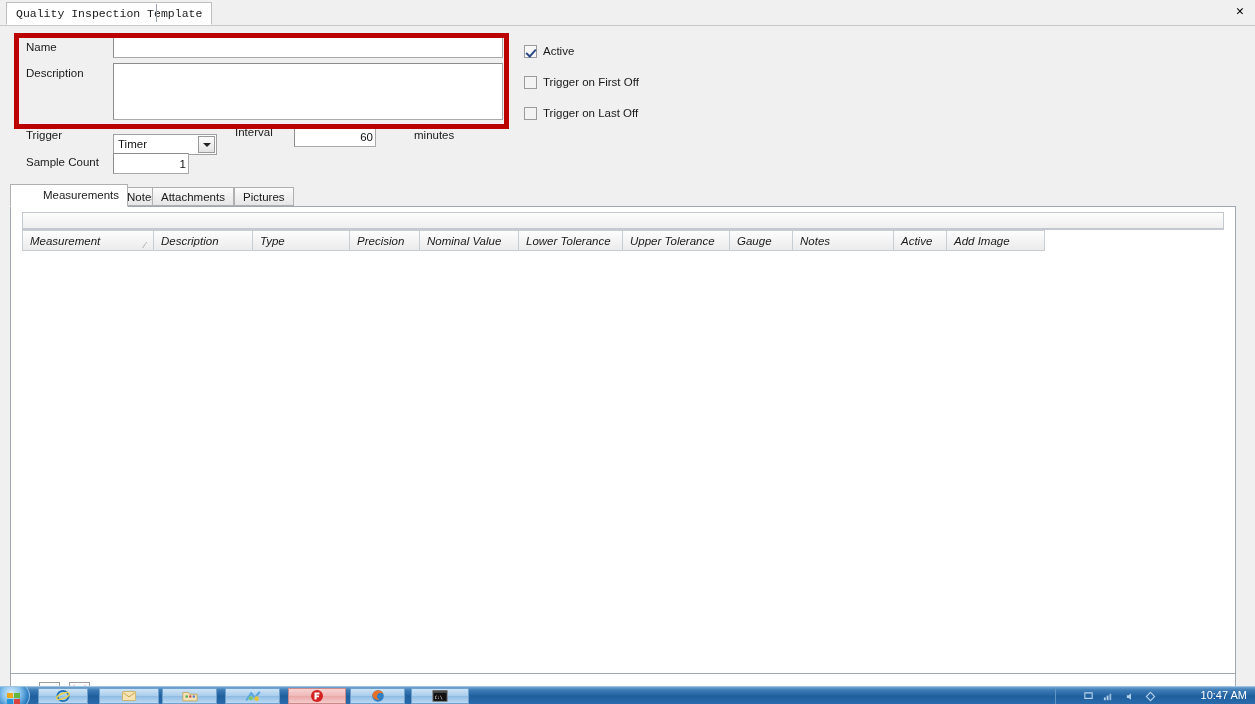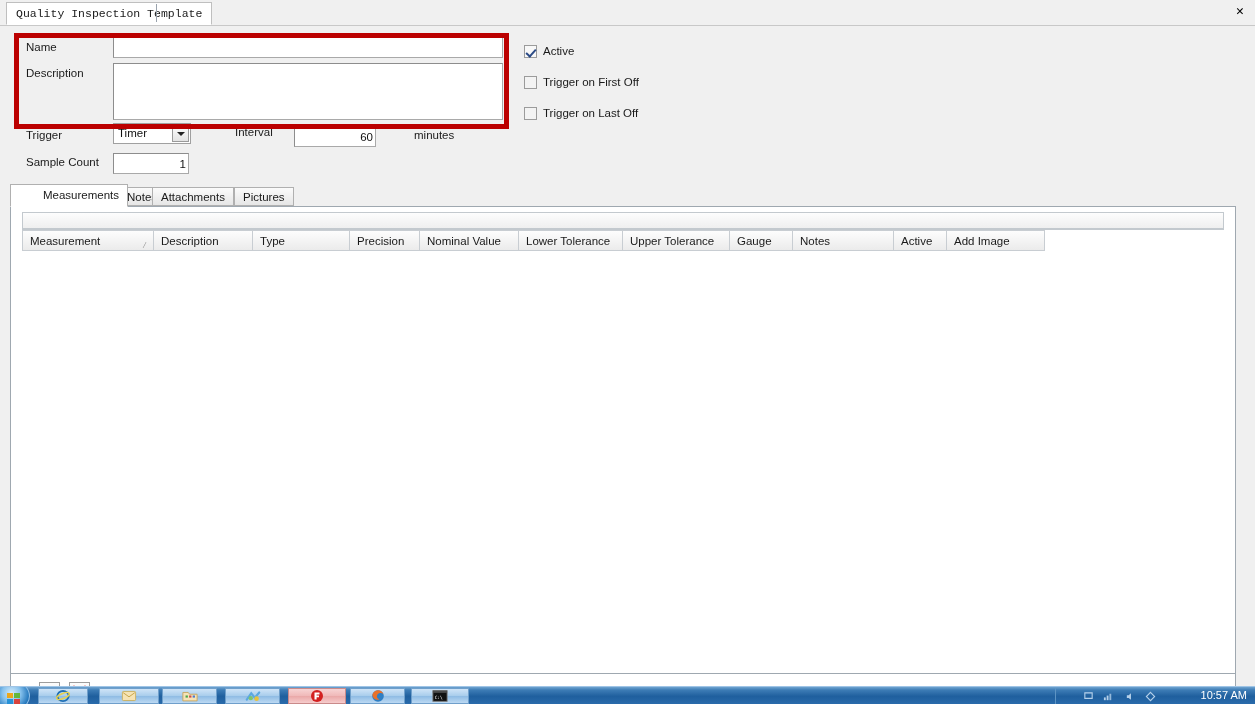--- a/index.html
+++ b/index.html
@@ -247,20 +247,21 @@
     background: linear-gradient(#fdfdfd, #ebebeb);
     border: 1px solid #c8cdd2;
     border-left: none;
     box-sizing: border-box;
     font-size: 11.5px;
     color: #1a1a1a;
     padding-left: 7px;
     vertical-align: top;
     overflow: hidden;
     cursor: default;
+    font-style: italic;
   }
   .gh:first-child { border-left: 1px solid #c8cdd2; }
   .sort-ind {
     position: absolute;
     right: 7px; top: 4px;
     font-size: 9px;
     color: #8a8a8a;
     transform: scaleX(0.8);
   }
   .grid-body {
@@ -381,21 +382,21 @@
 
     <div class="redbox"></div>
 
     <div class="lbl" style="left:26px; top:15px;">Name</div>
     <input class="tbox" type="text" style="left: 113px; top: 11px; width: 390px; height: 21px;" value="">
 
     <div class="lbl" style="left:26px; top:41px;">Description</div>
     <textarea class="tbox" style="left: 113px; top: 37px; width: 390px; height: 57px;"></textarea>
 
     <div class="lbl" style="left:26px; top:103px;">Trigger</div>
-    <div class="combo" style="left:113px; top:97px; width:78px;">
+    <div class="combo" style="left:113px; top:108px; width:104px;">
       <div class="ctext">Timer</div>
       <div class="cbtn"></div>
     </div>
 
     <div class="lbl" style="left:235px; top:100px;">Interval</div>
     <input class="tbox num" type="text" style="left: 294px; top: 100px; width: 82px; height: 21px;" value="60">
     <div class="lbl" style="left:381px; top:103px;padding-left:33px;">minutes</div>
 
     <div class="lbl" style="left:26px; top:130px;">Sample Count</div>
     <input class="tbox num" type="text" style="left: 113px; top: 127px; width: 76px; height: 21px;" value="1">
@@ -509,17 +510,17 @@
         <rect x="1" y="7" width="2" height="3" fill="#cfe4f7"></rect>
         <rect x="4" y="5" width="2" height="5" fill="#cfe4f7"></rect>
         <rect x="7" y="3" width="2" height="7" fill="#a8c8e4"></rect>
       </svg>
       <svg class="tray-ico" style="left:70px;" viewBox="0 0 12 12">
         <path d="M2 4.5 L4 4.5 L6.5 2.5 L6.5 9.5 L4 7.5 L2 7.5 Z" fill="#cfe4f7"></path>
       </svg>
       <svg class="tray-ico" style="left:90px;" viewBox="0 0 12 12">
         <path d="M6 1.5 L10.5 6 L6 10.5 L1.5 6 Z" fill="none" stroke="#cfe4f7" stroke-width="1.2"></path>
       </svg>
-      <div class="clock">10:57 AM</div>
+      <div class="clock">10:47 AM</div>
     </div>
   </div>
 
 </div>
 
 </body></html>

